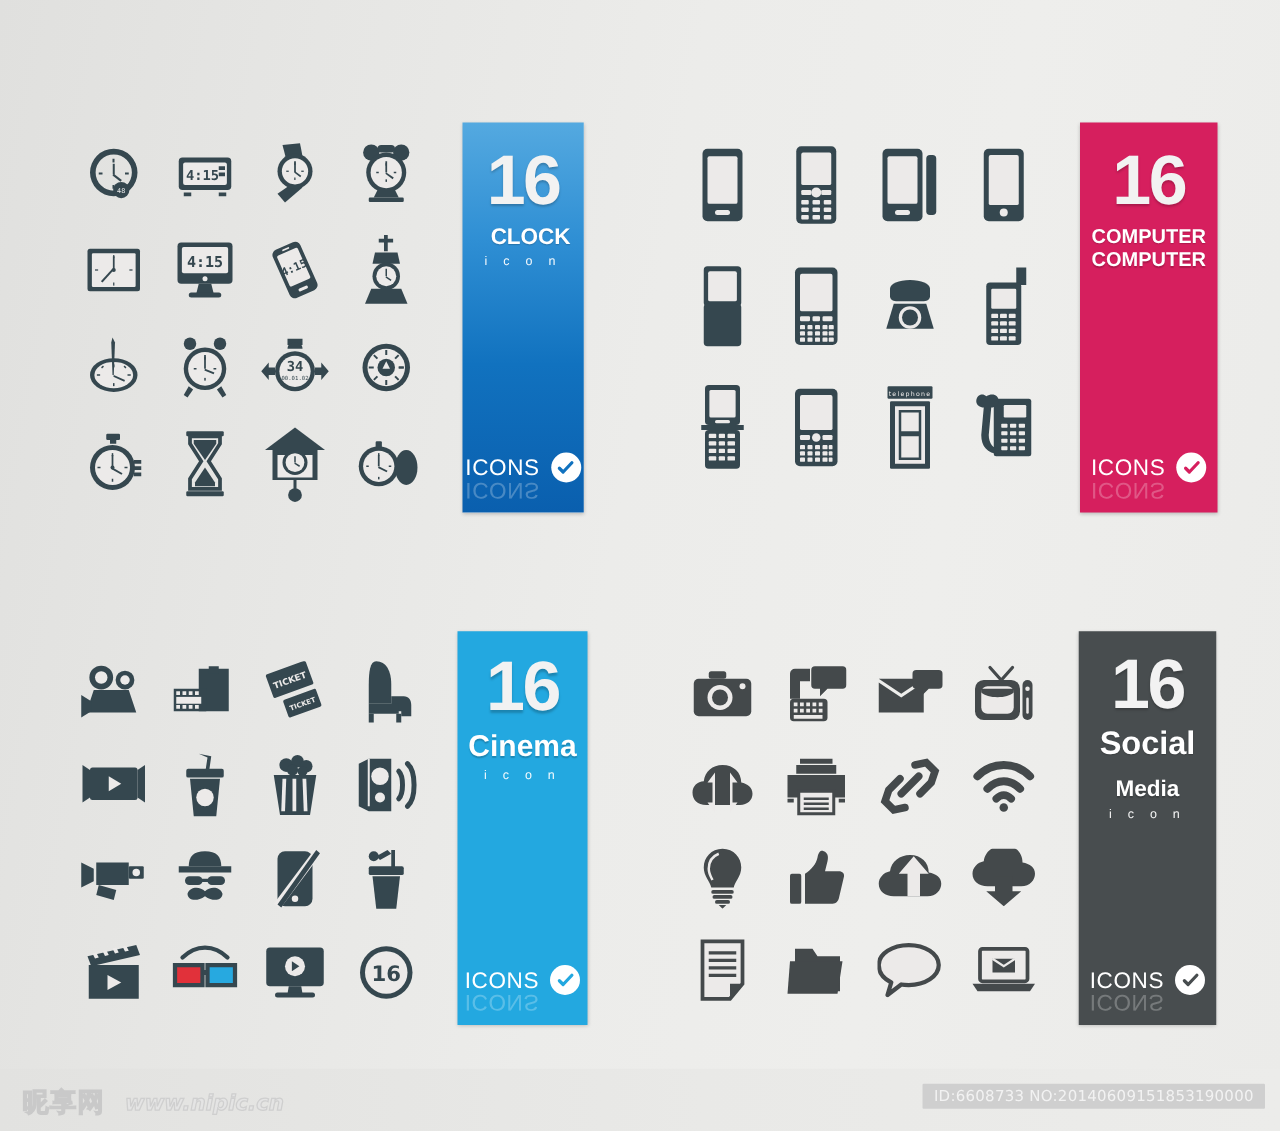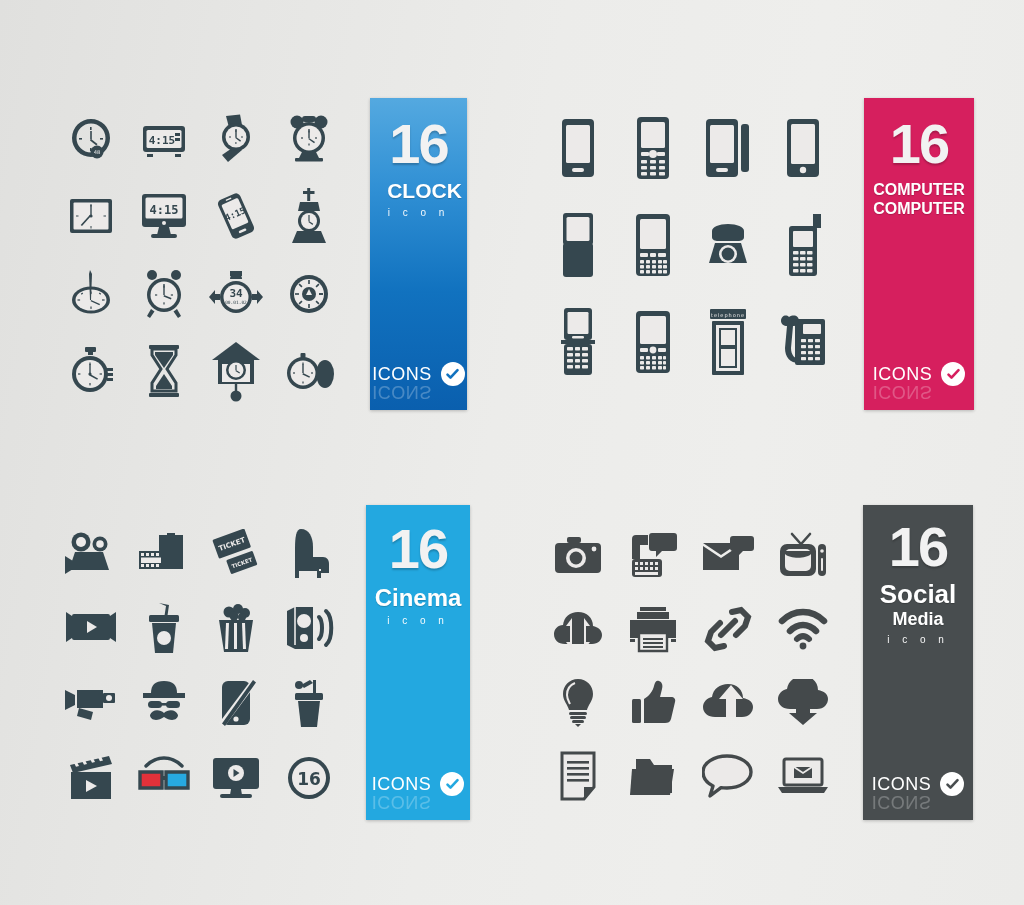--- a/index.html
+++ b/index.html
@@ -358,21 +358,21 @@
         <rect x="13" y="27.4" width="2" height="1.2"></rect>
             <rect x="31" y="27.4" width="2" height="1.2"></rect>
         <ellipse cx="45" cy="29" rx="9" ry="14"></ellipse>
       </g>
         </svg>
     </div>
   </div>
 
   <div class="banner" id="banner-clock" style="left:370px;top:98px;width:97px;height:312px;">
     <div class="num" style="font-size:56px;margin-top:18px;">16</div>
-    <div class="cat" style="font-size:21px;margin-top:8px;margin-left:12px;">CLOCK</div>
+    <div class="cat" style="font-size:18px;margin-top:8px;margin-left:12px;">CLOCK</div>
     <div class="sub">i c o n</div>
     <div class="badge">
       <div class="word">
         <span>ICONS</span>
         <span class="refl">ICONS</span>
       </div>
       <div class="chk">
         <svg width="15" height="15" viewBox="0 0 15 15">
             <path d="M2.5 7.6l3 3 7-7.4" fill="none" stroke="#1172bf" stroke-width="2.6" stroke-linecap="round" stroke-linejoin="round"></path>
           </svg>
@@ -1045,29 +1045,34 @@
         <path d="M18 12l9 6 9-6" fill="none" stroke="#eceae9" stroke-width="1.8"></path>
         <path d="M2 32h50l-4 6H6z"></path>
       </g>
         </svg>
     </div>
   </div>
 
   <div class="banner" id="banner-social" style="left:863px;top:505px;width:110px;height:315px;">
     <div class="num" style="font-size:56px;margin-top:14px;">16</div>
     <div class="cat" style="font-size:26px;margin-top:6px;">Social</div>
-    <div class="cat" style="font-size:18px;margin-top:2px;">Media</div>
+    <div class="cat" style="font-size:18px;margin-top:14px;">Media</div>
     <div class="sub">i c o n</div>
     <div class="badge">
       <div class="word">
         <span>ICONS</span>
         <span class="refl">ICONS</span>
       </div>
       <div class="chk">
         <svg width="15" height="15" viewBox="0 0 15 15">
             <path d="M2.5 7.6l3 3 7-7.4" fill="none" stroke="#484d4f" stroke-width="2.6" stroke-linecap="round" stroke-linejoin="round"></path>
           </svg>
       </div>
     </div>
   </div>
 
+  <div id="footer">
+    <div id="wm-logo">昵享网</div>
+    <div id="wm-url">www.nipic.cn</div>
+    <div id="wm-id">ID:6608733 NO:20140609151853190000</div>
+  </div>
 
 </div>
 
 </body></html>

